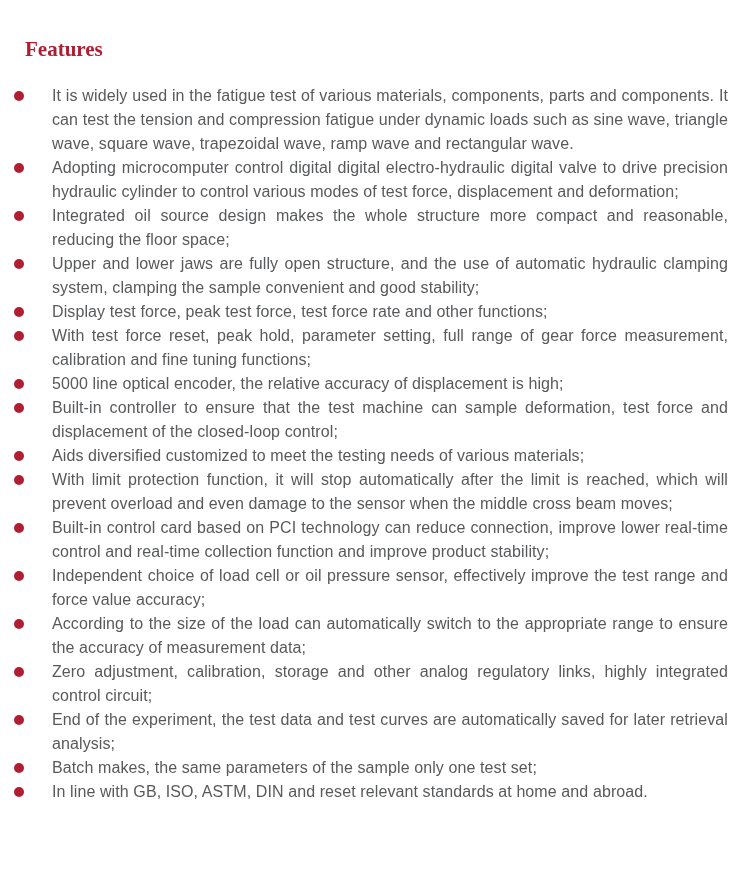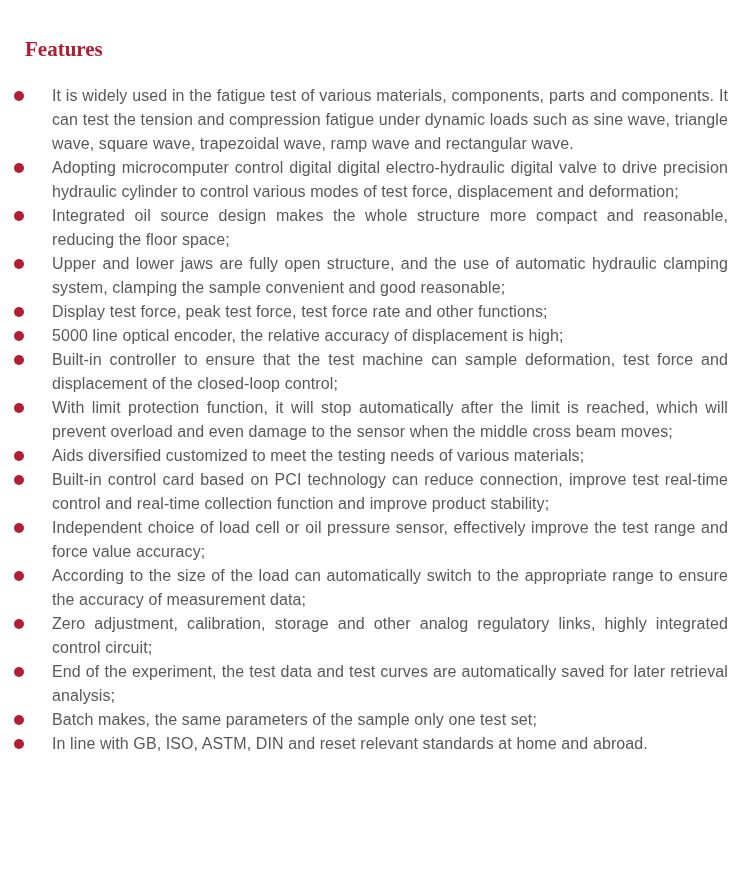--- a/index.html
+++ b/index.html
@@ -69,45 +69,49 @@
       <li>
       <span class="bullet"></span>
       <span class="txt">Adopting microcomputer control digital digital electro-hydraulic digital valve to drive precision hydraulic cylinder to control various modes of test force, displacement and deformation;</span>
     </li>
       <li>
       <span class="bullet"></span>
       <span class="txt">Integrated oil source design makes the whole structure more compact and reasonable, reducing the floor space;</span>
     </li>
       <li>
       <span class="bullet"></span>
-      <span class="txt">Upper and lower jaws are fully open structure, and the use of automatic hydraulic clamping system, clamping the sample convenient and good reasonable;</span>
+      <span class="txt">Upper and lower jaws are fully open structure, and the use of automatic hydraulic clamping system, clamping the sample convenient and good stability;</span>
     </li>
       <li>
       <span class="bullet"></span>
       <span class="txt">Display test force, peak test force, test force rate and other functions;</span>
+    </li>
+      <li>
+      <span class="bullet"></span>
+      <span class="txt">With test force reset, peak hold, parameter setting, full range of gear force measurement, calibration and fine tuning functions;</span>
     </li>
       <li>
       <span class="bullet"></span>
       <span class="txt">5000 line optical encoder, the relative accuracy of displacement is high;</span>
     </li>
       <li>
       <span class="bullet"></span>
       <span class="txt">Built-in controller to ensure that the test machine can sample deformation, test force and displacement of the closed-loop control;</span>
     </li>
       <li>
       <span class="bullet"></span>
+      <span class="txt">Aids diversified customized to meet the testing needs of various materials;</span>
+    </li>
+      <li>
+      <span class="bullet"></span>
       <span class="txt">With limit protection function, it will stop automatically after the limit is reached, which will prevent overload and even damage to the sensor when the middle cross beam moves;</span>
     </li>
       <li>
       <span class="bullet"></span>
-      <span class="txt">Aids diversified customized to meet the testing needs of various materials;</span>
-    </li>
-      <li>
-      <span class="bullet"></span>
-      <span class="txt">Built-in control card based on PCI technology can reduce connection, improve test real-time control and real-time collection function and improve product stability;</span>
+      <span class="txt">Built-in control card based on PCI technology can reduce connection, improve lower real-time control and real-time collection function and improve product stability;</span>
     </li>
       <li>
       <span class="bullet"></span>
       <span class="txt">Independent choice of load cell or oil pressure sensor, effectively improve the test range and force value accuracy;</span>
     </li>
       <li>
       <span class="bullet"></span>
       <span class="txt">According to the size of the load can automatically switch to the appropriate range to ensure the accuracy of measurement data;</span>
     </li>
       <li>

